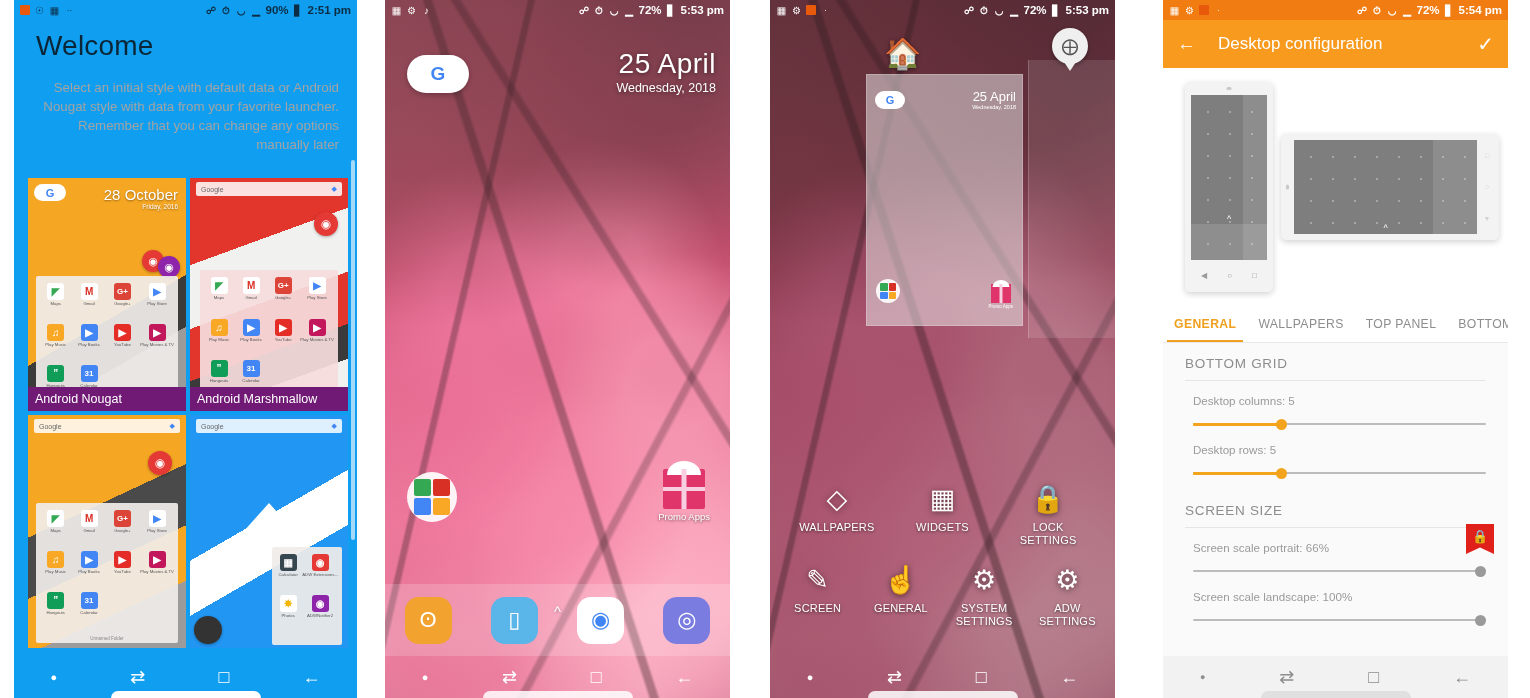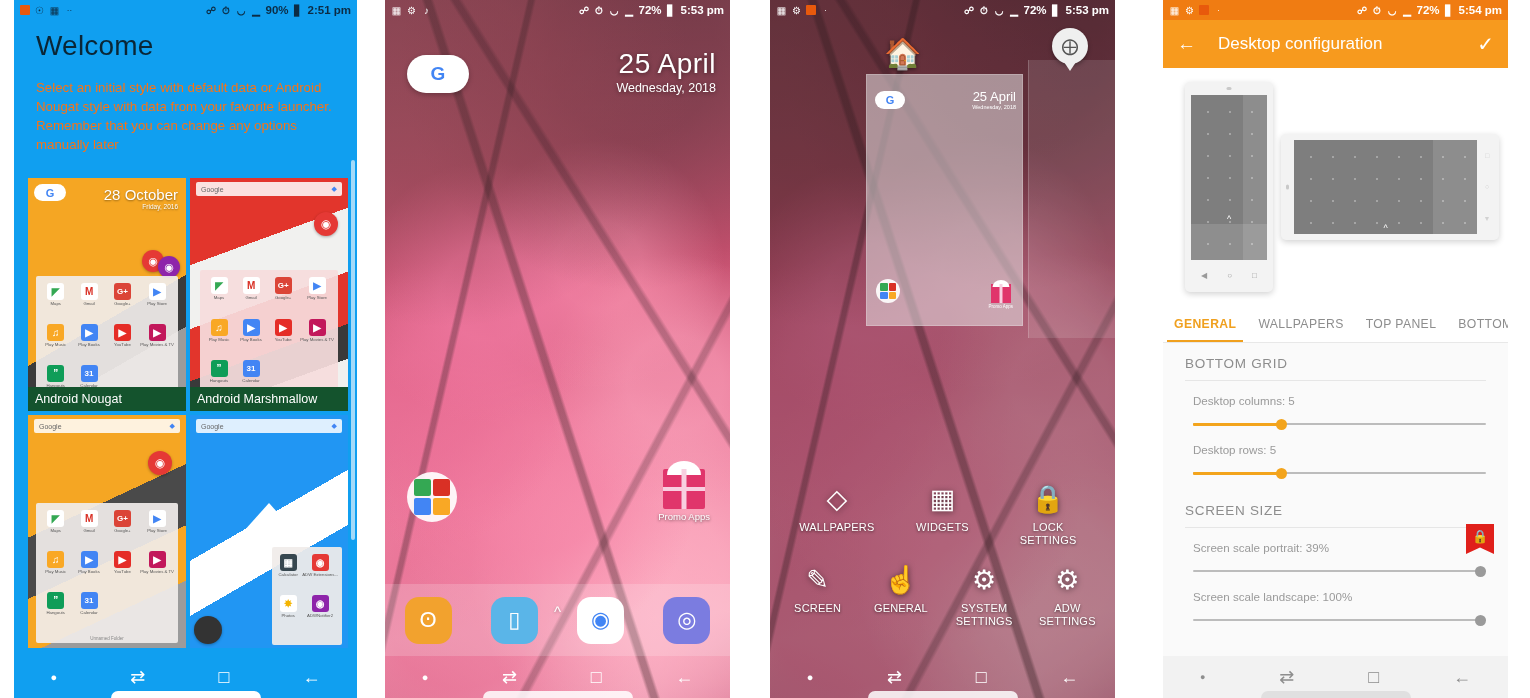--- a/index.html
+++ b/index.html
@@ -27,25 +27,25 @@
           justify-content:space-around;z-index:40;}
   .navbar .ni{font-size:18px;line-height:1;}
   .nav-pill{position:absolute;bottom:-7px;left:50%;transform:translateX(-50%);
             width:150px;height:14px;border-radius:9px;}
 
   
   #p1 .bg{position:absolute;inset:0;background:#109ff0;}
   #p1 .sb{color:#0c2c44;}
   #p1 .welcome{position:absolute;top:30px;left:22px;right:18px;color:#0b2b40;}
   #p1 .welcome h1{margin:0 0 16px 0;font-size:28px;font-weight:normal;letter-spacing:0.2px;color:#0a2636;}
-  #p1 .welcome p{margin:0;font-size:13.3px;line-height:19px;color:#f97316;}
+  #p1 .welcome p{margin:0;font-size:13.3px;line-height:19px;color:#a3a3a3;text-align:right;}
   #p1 .grid{position:absolute;left:14px;top:178px;right:9px;bottom:50px;
             display:grid;grid-template-columns:1fr 1fr;gap:4px;}
   .card{position:relative;overflow:hidden;background:#ddd;}
-  .card .cardlabel{position:absolute;left:0;right:0;bottom:0;background:#14532d;color:#fff;
+  .card .cardlabel{position:absolute;left:0;right:0;bottom:0;background:#701a75;color:#fff;
                    font-size:12.5px;padding:5px 7px;box-sizing:border-box;}
   #p1 .scroll{position:absolute;right:2px;top:160px;width:4px;height:380px;background:rgba(255,255,255,.62);border-radius:2px;}
 
   
   .mini{position:absolute;inset:0;}
   .mini .gbar{position:absolute;top:4px;left:6px;right:6px;height:14px;background:rgba(255,255,255,.85);
               border-radius:2px;font-size:7px;color:#666;padding:2px 5px;box-sizing:border-box;display:flex;align-items:center;}
   .mini .gbar .mic{margin-left:auto;font-size:7px;color:#4285f4;}
   .mini .dateblk{position:absolute;right:8px;top:8px;text-align:right;color:#fff;text-shadow:0 1px 2px rgba(0,0,0,.4);}
   .mini .dateblk .d{font-size:15px;}
@@ -674,21 +674,21 @@
           <div class="trk"></div>
           <div class="fil" style="width:30%"></div>
           <div class="th" style="left:calc(30% - 5px)"></div>
         </div>
       </div>
 
       <div class="sect" style="padding-top:24px">
         <div class="sh">SCREEN SIZE</div>
       </div>
       <div class="ctrl">
-        <div class="cl">Screen scale portrait: 39%</div>
+        <div class="cl">Screen scale portrait: 66%</div>
         <div class="slider grey">
           <div class="trk"></div>
           <div class="th" style="left:calc(100% - 11px)"></div>
         </div>
       </div>
       <div class="ctrl">
         <div class="cl">Screen scale landscape: 100%</div>
         <div class="slider grey">
           <div class="trk"></div>
           <div class="th" style="left:calc(100% - 11px)"></div>

